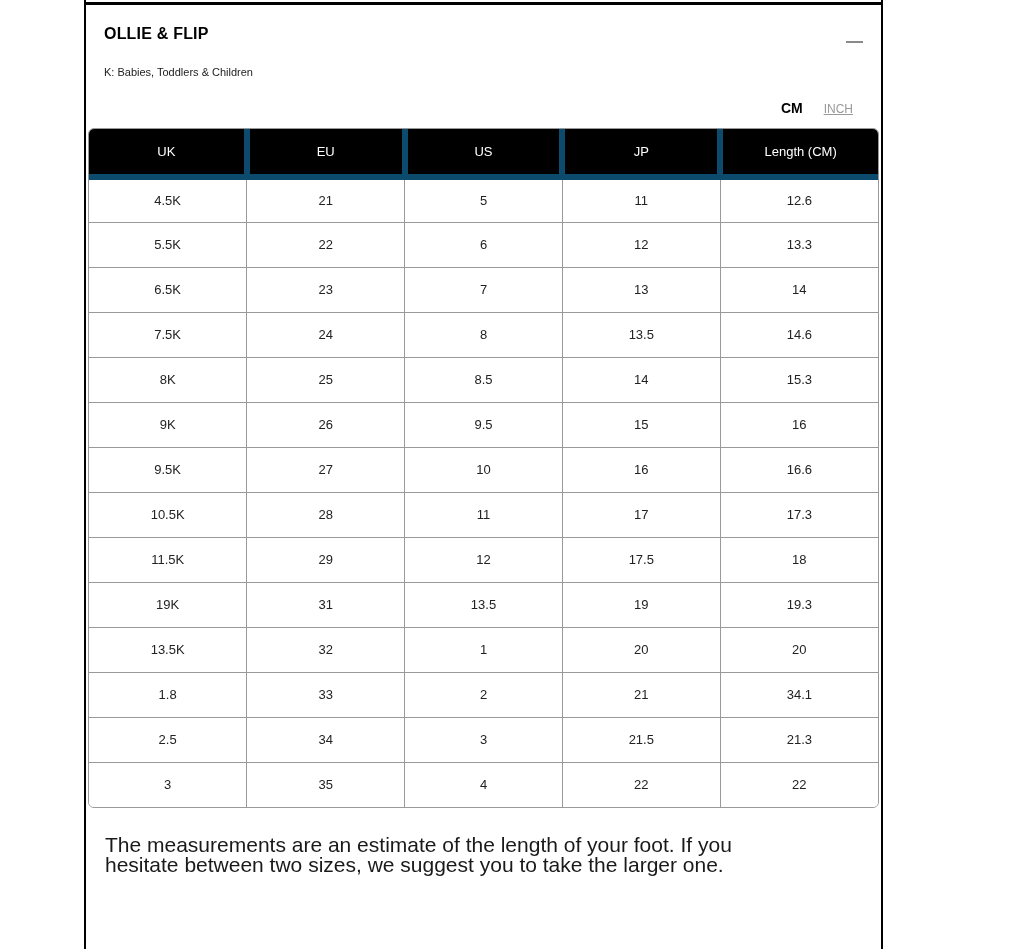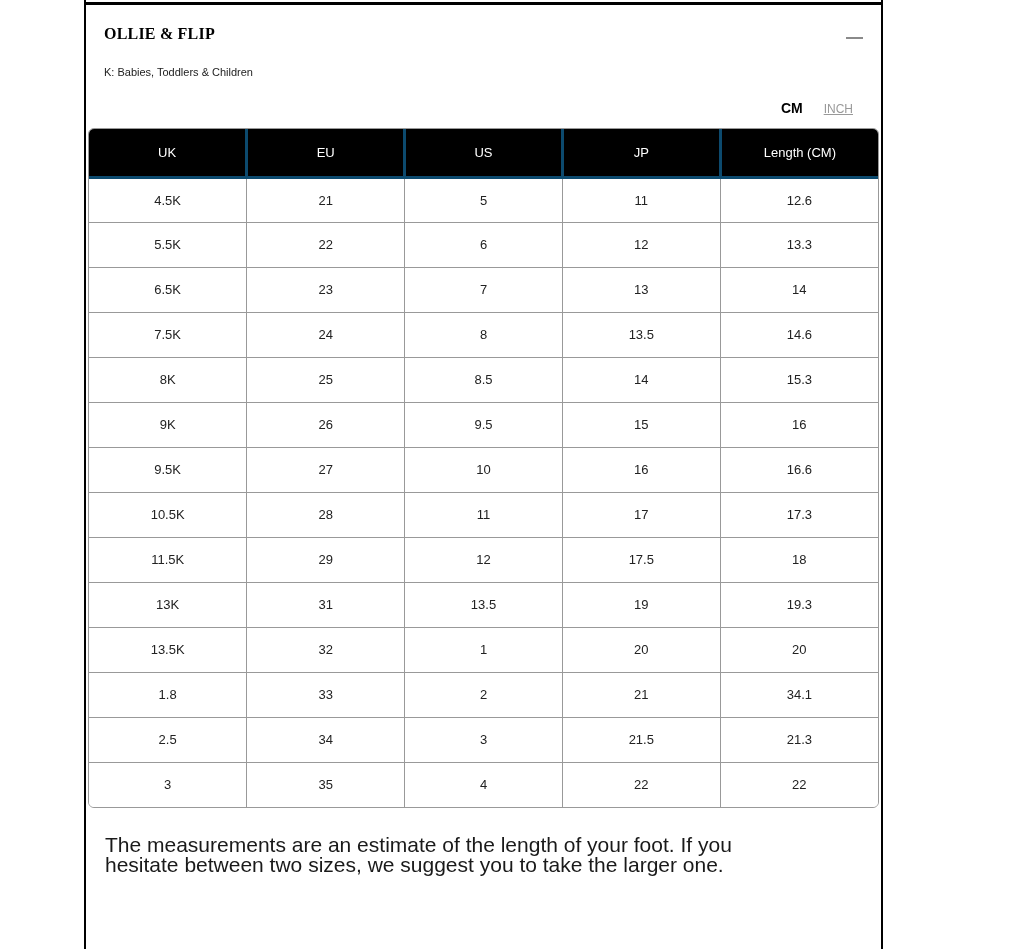--- a/index.html
+++ b/index.html
@@ -19,23 +19,22 @@
     border-right:2px solid #000000;
   }
   .section-divider {
     height:3px;
     background:#000000;
     margin-top:2px;
   }
   .panel-header {
     display:flex;
     justify-content:space-between;
-    align-items:center;
+    align-items:flex-end;
     padding:20px 18px 0 18px;
-    font-family:Liberation Serif, serif;
   }
   .panel-title {
     font-size:16px;
     font-weight:bold;
     color:#000000;
     letter-spacing:0.2px;
     line-height:18px;
   }
   .minus-icon {
     width:17px; height:2px;
@@ -82,21 +81,21 @@
     border-collapse:collapse;
     table-layout:fixed;
     border-style:hidden; 
   }
   table.size-table th {
     background:#000000;
     color:#ffffff;
     font-weight:normal;
     font-size:13px;
     height:48px;
-    border:3px solid #0c4a6e;
+    border:6px solid #0c4a6e;
     text-align:center;
   }
   table.size-table td {
     background:#ffffff;
     color:#222222;
     font-size:13px;
     height:45px;
     border:1px solid #999999;
     text-align:center;
     vertical-align:middle;
@@ -197,21 +196,21 @@
             <td>17.3</td>
           </tr>
           <tr>
             <td>11.5K</td>
             <td>29</td>
             <td>12</td>
             <td>17.5</td>
             <td>18</td>
           </tr>
           <tr>
-            <td>13K</td>
+            <td>19K</td>
             <td>31</td>
             <td>13.5</td>
             <td>19</td>
             <td>19.3</td>
           </tr>
           <tr>
             <td>13.5K</td>
             <td>32</td>
             <td>1</td>
             <td>20</td>

